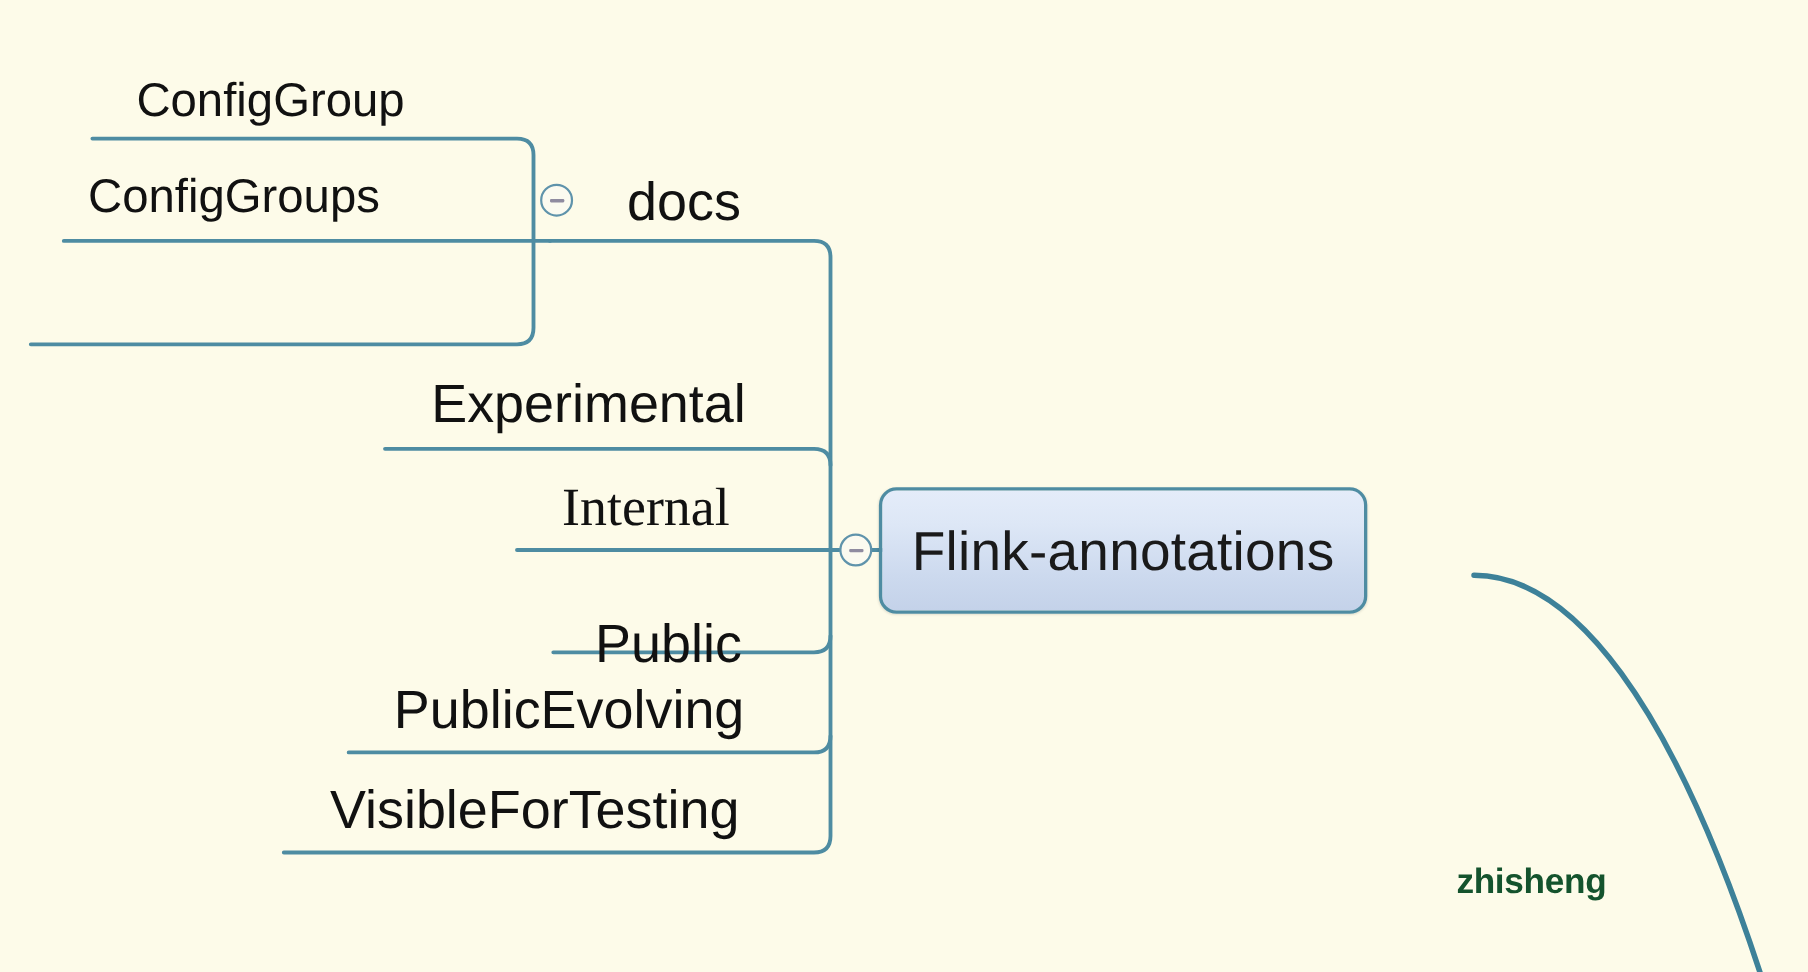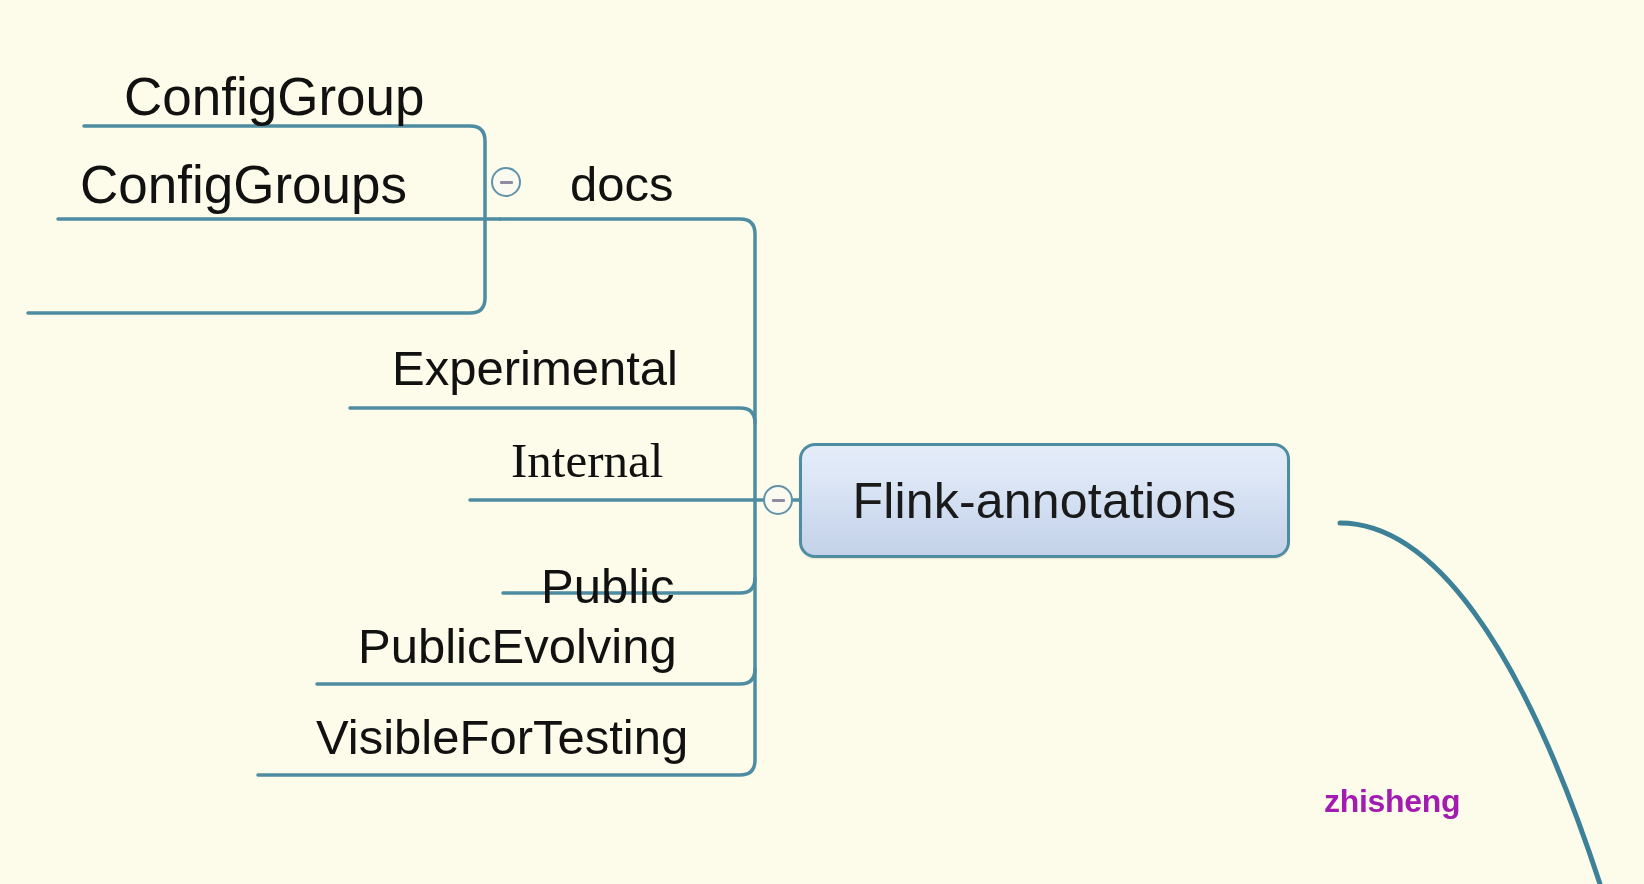--- a/index.html
+++ b/index.html
@@ -24,28 +24,28 @@
     pointer-events: none;
   }
   .node-label {
     position: absolute;
     color: #111111;
     font-family: "Liberation Sans", sans-serif;
     font-weight: 400;
     white-space: nowrap;
     line-height: 1;
   }
-  .lvl2 { font-size: 53px; text-align: center; }
+  .lvl2 { font-size: 43px; text-align: center; }
   .lvl1 { font-size: 49px; }
 
   .center-node {
     position: absolute;
     left: 799px;
     top: 443px;
-    width: 491px;
+    width: 444px;
     height: 115px;
     box-sizing: border-box;
     border: 3px solid #4e8ca2;
     border-radius: 16px;
     background: linear-gradient(to bottom, #e4ecf9 0%, #dde7f6 28%, #ccd9ee 72%, #c4d2e9 100%);
     display: flex;
     align-items: center;
     justify-content: center;
     box-shadow: 0 1px 2px rgba(0,0,0,0.10);
   }
@@ -76,21 +76,21 @@
   }
   #collapse-center { left: 763px; top: 485px; }
   #collapse-docs   { left: 491px; top: 167px; }
 
   .watermark {
     position: absolute;
     left: 1324px;
     top: 783px;
     font-size: 32px;
     font-weight: bold;
-    color: #a21caf;
+    color: #14532d;
     font-family: "Liberation Sans", sans-serif;
     letter-spacing: -0.3px;
   }
 </style>
 </head>
 <body>
 
 <div id="canvas">
 
   <svg id="wires" viewBox="0 0 1644 884" xmlns="http://www.w3.org/2000/svg">
@@ -122,21 +122,21 @@
   <div class="node-label lvl1" style="left:570px; top:160px;">docs</div>
 
   <div class="node-label lvl1" style="left:392px; top:344px;">Experimental</div>
 
   <div class="node-label lvl1" style="left:511px; top:436px;font-family:Liberation Serif, serif;">Internal</div>
 
   <div class="node-label lvl1" style="left:541px; top:562px;">Public</div>
 
   <div class="node-label lvl1" style="left:358px; top:622px;">PublicEvolving</div>
 
-  <div class="node-label lvl1" style="left:316px; top:713px;text-align:center;">VisibleForTesting</div>
+  <div class="node-label lvl1" style="left:300px; top:713px;text-align:center;">VisibleForTesting</div>
 
   <div class="collapse-btn" id="collapse-docs">
     <span class="bar"></span>
   </div>
 
   <div class="collapse-btn" id="collapse-center">
     <span class="bar"></span>
   </div>
 
   <div class="center-node">

